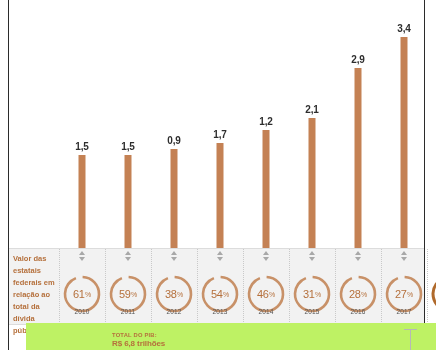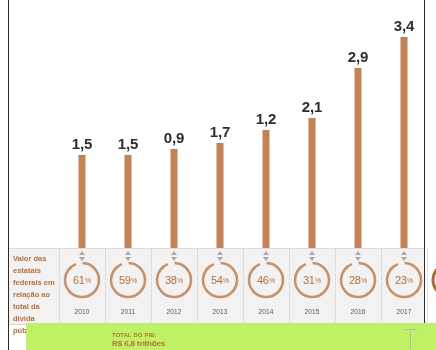--- a/index.html
+++ b/index.html
@@ -17,21 +17,21 @@
 
   
   .plot{position:absolute;left:9px;top:0;width:415px;height:248px;}
   .col{position:absolute;bottom:0;width:46px;height:100%;}
   .bar{
     position:absolute;bottom:0;left:50%;transform:translateX(-50%);
     width:7px;background:#c48154;
   }
   .barval{
     position:absolute;left:50%;transform:translateX(-50%);
-    font-size:15px;font-weight:bold;color:#2e2e2e;white-space:nowrap;
+    font-size:10px;font-weight:bold;color:#2e2e2e;white-space:nowrap;
     letter-spacing:-0.2px;
   }
 
   
   .band{
     position:absolute;left:9px;top:248px;width:415px;height:75px;
     background:#f2f2f2;border-top:1px solid #dcdcdc;border-bottom:1px solid #dcdcdc;
   }
   .band-label{
     position:absolute;left:4px;top:4px;width:46px;
@@ -46,21 +46,21 @@
     width:0;height:0;border-left:3px solid transparent;border-right:3px solid transparent;
     border-bottom:4px solid #a8a8a8;
   }
   .tri-dn{
     position:absolute;left:50%;transform:translateX(-50%);top:8px;
     width:0;height:0;border-left:3px solid transparent;border-right:3px solid transparent;
     border-top:4px solid #a8a8a8;
   }
 
   .donut{
-    position:absolute;left:50%;top:11px;transform:translateX(-50%);
+    position:absolute;left:50%;top:25px;transform:translateX(-50%);
     width:40px;height:40px;
   }
   .donut svg{display:block;}
   .pct{
     position:absolute;left:0;top:0;width:40px;height:40px;
     display:flex;align-items:center;justify-content:center;
     font-size:11px;font-weight:normal;color:#b5703c;letter-spacing:-0.3px;
   }
   .pct .sym{font-size:7px;margin-left:0.5px;}
   .year{
@@ -238,21 +238,21 @@
         </div>
         <div class="cell" style="left: 322px;">
           <div class="sep"></div>
           <div class="tri-up"></div>
           <div class="tri-dn"></div>
           <div class="donut">
             <svg width="40" height="40" viewBox="0 0 40 40">
               <circle cx="20" cy="20" r="17" fill="none" stroke="#c89168" stroke-width="2.6" stroke-linecap="butt" stroke-dasharray="99.33715970650927 7.476990515543709" transform="rotate(-88 20 20)"></circle>
             </svg>
             <div class="pct">
-              <span>23</span>
+              <span>27</span>
               <span class="sym">%</span>
             </div>
           </div>
           <div class="year">2017</div>
         </div>
         <div class="cell" style="left: 368px;">
           <div class="sep"></div>
           <div class="donut">
             <svg width="40" height="40" viewBox="0 0 40 40">
               <circle cx="20" cy="20" r="17" fill="none" stroke="#b06a2c" stroke-width="3" stroke-linecap="butt" stroke-dasharray="99.33715970650927 7.476990515543709" transform="rotate(-88 20 20)"></circle>

